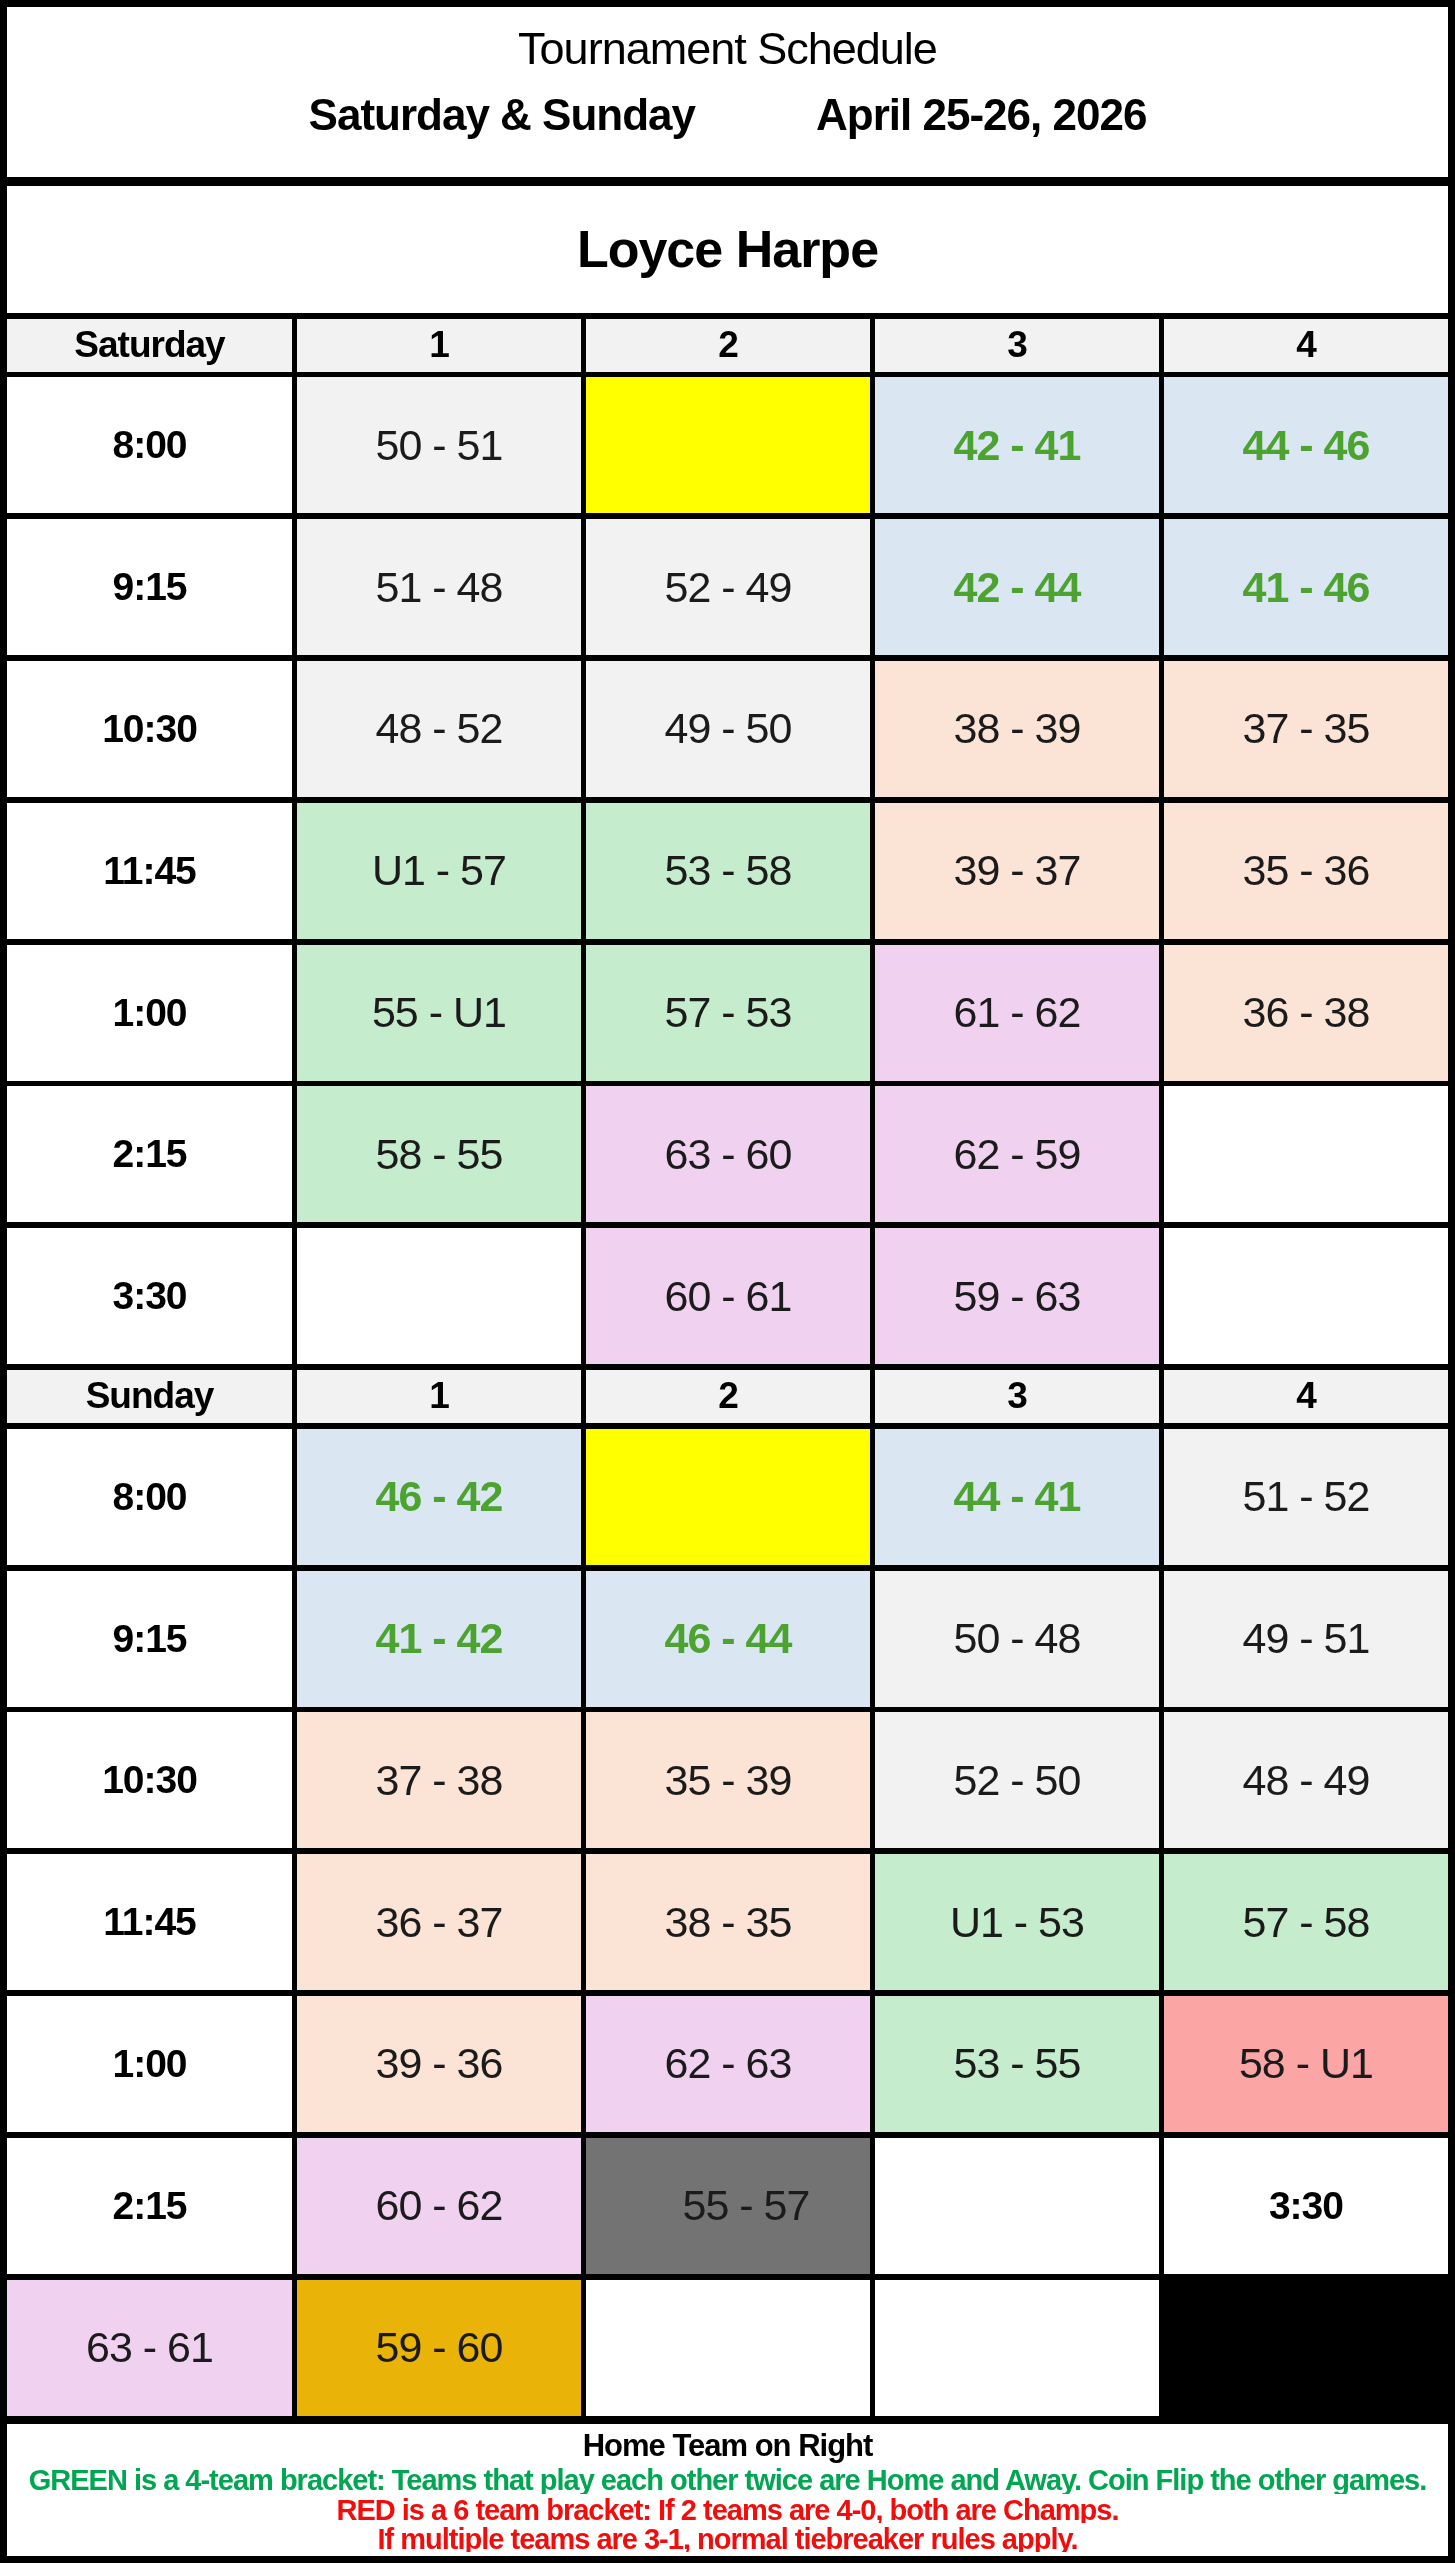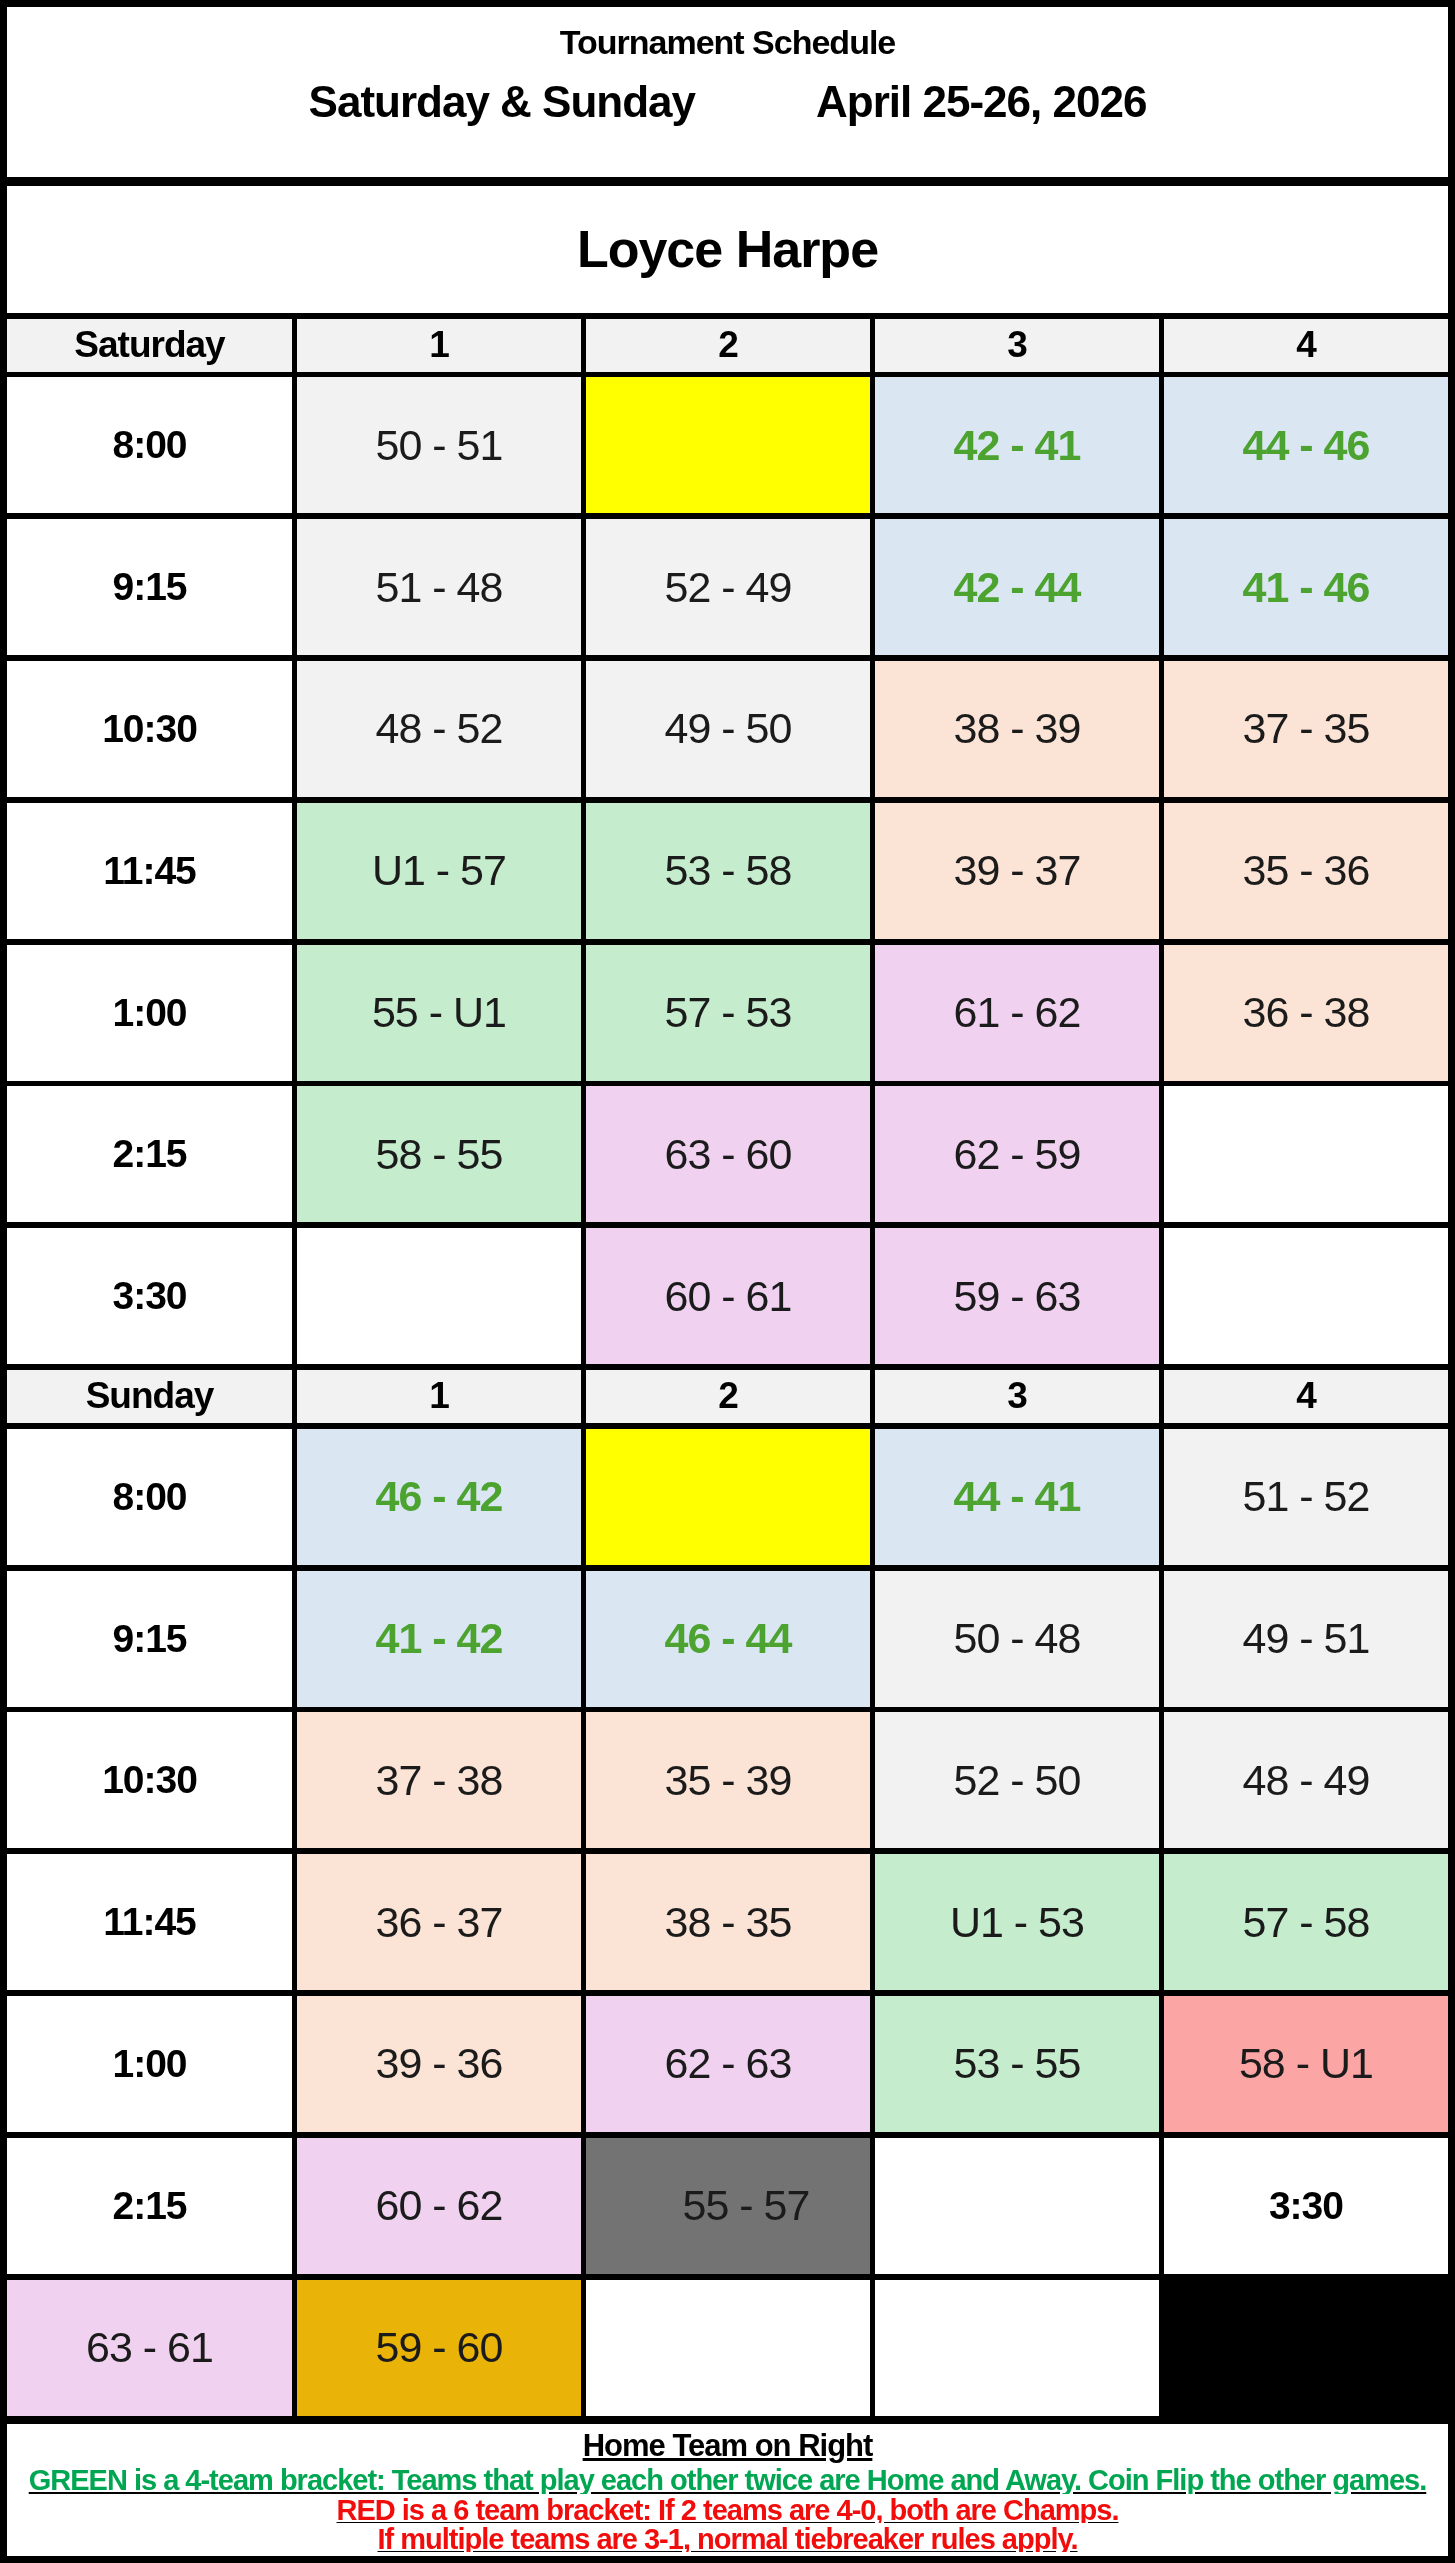--- a/index.html
+++ b/index.html
@@ -17,21 +17,21 @@
     row-gap:5.8px;
   }
   .title-block {
     background:#fff;
     height:173px;
     border-bottom:3.9px solid #000;
     display:flex; flex-direction:column; align-items:center;
     padding-top:15.5px; row-gap:15.5px;
     flex:none;
   }
-  .main-title { font-size:34px; font-weight:700; letter-spacing:-1px; }
+  .main-title { font-size:45px; font-weight:400; letter-spacing:-1px; }
   .subtitle-row { display:flex; column-gap:121px; font-size:44px; font-weight:700; letter-spacing:-1px; }
   .venue-block {
     background:#fff; height:127px; flex:none;
     display:flex; align-items:center; justify-content:center;
     font-size:52px; font-weight:700; letter-spacing:-1px;
   }
   .day-grid {
     flex:none;
     display:grid;
     grid-template-columns:285px 1fr 1fr 1fr 1fr;
@@ -46,21 +46,20 @@
   }
   .header-cell { background:#F2F2F2; font-weight:700; font-size:37px; letter-spacing:-1px; }
   .time-cell { background:#fff; font-weight:700; font-size:39px; letter-spacing:-1px; }
   .match-cell { font-size:43px; color:#1b1b1b; letter-spacing:-1px; white-space:nowrap; }
   .footer-block {
     background:#fff; flex:1;
     border-top:3.9px solid #000;
     display:flex; flex-direction:column; align-items:center; justify-content:space-evenly;
     padding:3.9px 0;
     overflow:hidden;
-    text-decoration:underline;
   }
   .home-team-note { font-size:31px; font-weight:700; letter-spacing:-1px; }
   .footer-note {
     font-size:29px; font-weight:700; letter-spacing:-1px;
     white-space:nowrap; width:100%; text-align:center; overflow:hidden;
   }
 </style>
 </head>
 <body>
 

